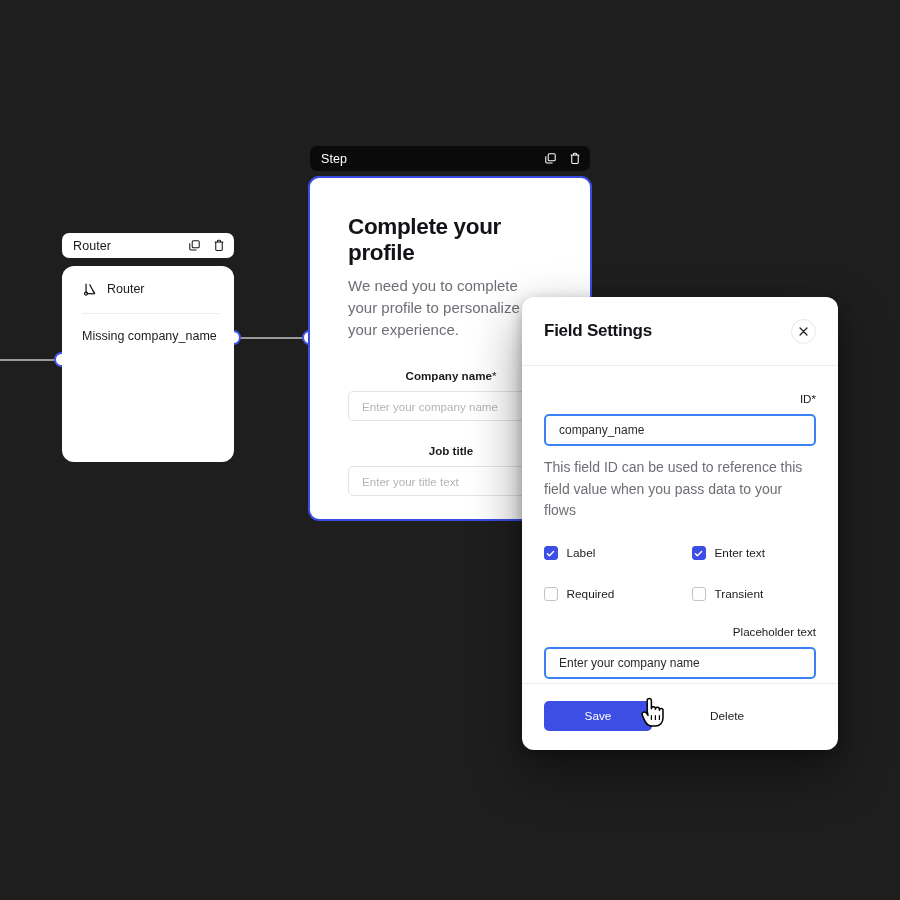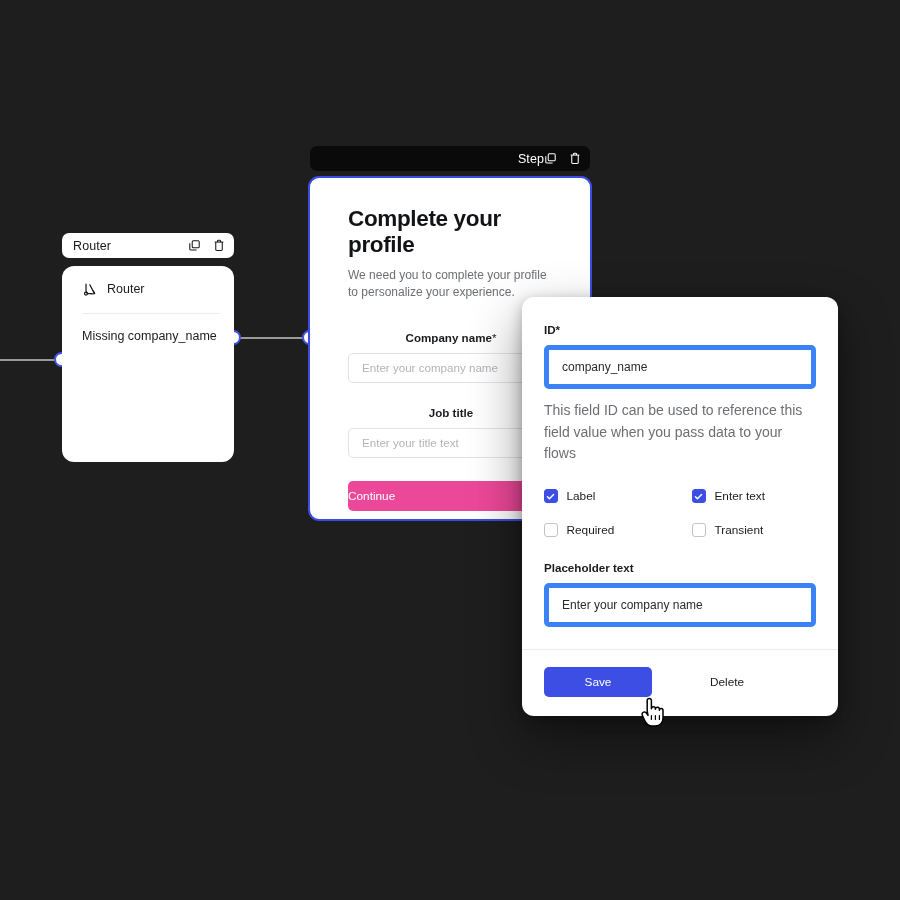--- a/index.html
+++ b/index.html
@@ -47,26 +47,26 @@
     content:"";position:absolute;left:20px;right:14px;top:0;height:1px;background:#ececec;
   }
   .router-row.head{font-weight:400;}
   .router-icon{width:15px;height:15px;flex:none;display:block;}
 
   
   .step-card{
     position:absolute;background:#ffffff;border:2px solid #3a4ce4;
     border-radius:11px;box-sizing:border-box;overflow:hidden;
   }
-  .step-inner{padding:28px 36px 0 38px;}
+  .step-inner{padding:36px 36px 0 38px;}
   .step-title{
     font-size:22.5px;font-weight:700;color:#121316;letter-spacing:-.35px;margin:0 0 9px;
   }
   .step-sub{
-    font-size:12px;line-height:1.45;color:#6d6f75;margin:0 0 29px;max-width:200px;
+    font-size:15px;line-height:1.45;color:#6d6f75;margin:0 0 29px;max-width:200px;
   }
   .field-label{
     font-size:11.6px;font-weight:700;color:#1a1b1e;margin:0 0 9px;text-align:center;
   }
   .field-label .req{font-weight:400;color:#1a1b1e;}
   .text-input{
     height:30px;border:1px solid #e3e3e5;border-radius:5px;
     display:flex;align-items:center;padding:0 13px;
     font-size:11.6px;color:#b3b4b9;background:#fff;box-sizing:border-box;
     margin-bottom:23px;
@@ -86,42 +86,42 @@
   .panel-head{
     height:68px;display:flex;align-items:center;
     padding:0 22px 0 22px;border-bottom:1px solid #ececec;
   }
   .panel-title{flex:1;font-size:17px;font-weight:700;color:#121316;letter-spacing:-.25px;}
   .close-btn{
     width:23px;height:23px;border-radius:50%;border:1px solid #e7e7e9;
     display:flex;align-items:center;justify-content:center;background:#fff;
   }
   .panel-body{padding:26px 22px 0 22px;}
-  .p-label{font-size:11.6px;font-weight:700;color:#1a1b1e;margin:0 0 9px;}
+  .p-label{font-size:11.6px;font-weight:400;color:#1a1b1e;margin:0 0 9px;text-align:right;}
   .p-input{
-    height:44px;border:5px solid #3b82f6;border-radius:5px;
+    height:32px;border:2px solid #3b82f6;border-radius:5px;
     display:flex;align-items:center;padding:0 13px;
     font-size:12px;color:#2a2b2e;background:#fff;box-sizing:border-box;
   }
   .p-hint{
     font-size:14px;line-height:1.55;color:#6d6f75;margin:11px 0 0;
   }
   .check-grid{
-    display:grid;grid-template-columns:148px 1fr;row-gap:20px;margin:24px 0 0;
+    display:grid;grid-template-columns:148px 1fr;row-gap:27px;margin:24px 0 0;
   }
   .check{display:flex;align-items:center;gap:9px;font-size:11.8px;color:#1a1b1e;}
   .box{
     width:13.5px;height:13.5px;border-radius:3px;box-sizing:border-box;flex:none;
     border:1.5px solid #c2c3c8;background:#fff;
     display:flex;align-items:center;justify-content:center;
   }
   .box.on{background:#3c4ee3;border-color:#3c4ee3;}
   .box svg{display:block;}
   .panel-foot{
-    margin-top:22px;border-top:1px solid #ececec;
+    margin-top:4px;border-top:1px solid #ececec;
     padding:17px 22px 19px 22px;display:flex;align-items:center;gap:0;
   }
   .save-btn{
     width:108px;height:30px;background:#3c4ee3;border-radius:5px;color:#fff;
     display:flex;align-items:center;justify-content:center;font-size:11.8px;
   }
   .delete-btn{
     margin-left:58px;font-size:11.8px;color:#1a1b1e;
   }
 
@@ -169,21 +169,21 @@
           <path d="M13.3 12.2L8.4 3.1"></path>
         </svg>
       </span>
       <span>Router</span>
     </div>
     <div class="router-row">
       <span>Missing company_name</span>
     </div>
   </div>
 
-  <div class="node-header header-dark" style="left:310px; top:146px; width:280px;text-align:right;">
+  <div class="node-header header-dark" style="left:310px; top:146px; width:280px;">
     <span class="title">Step</span>
     <span class="hdr-icons">
       <span>
         <svg width="13" height="13" viewBox="0 0 16 16" fill="none" stroke="#ffffff" stroke-width="1.3">
           <rect x="5.2" y="2.2" width="8.6" height="8.6" rx="1.4"></rect>
           <path d="M10.6 13.6H3.6a1.4 1.4 0 0 1-1.4-1.4V5.2"></path>
         </svg>
       </span>
       <span>
         <svg width="12" height="13" viewBox="0 0 14 16" fill="none" stroke="#ffffff" stroke-width="1.3">
@@ -214,20 +214,28 @@
         <span>Enter your title text</span>
       </div>
 
       <div class="continue-btn">
         <span>Continue</span>
       </div>
     </div>
   </div>
 
   <div class="panel" style="left:522px; top:297px; width:316px;">
+    <div class="panel-head">
+      <span class="panel-title">Field Settings</span>
+      <span class="close-btn">
+        <svg width="9" height="9" viewBox="0 0 10 10" fill="none" stroke="#26272b" stroke-width="1.5" stroke-linecap="round">
+          <path d="M1.2 1.2l7.6 7.6M8.8 1.2L1.2 8.8"></path>
+        </svg>
+      </span>
+    </div>
 
     <div class="panel-body">
       <div class="p-label">
         <span>ID</span><span>*</span>
       </div>
       <div class="p-input">
         <span>company_name</span>
       </div>
       <p class="p-hint">This field ID can be used to reference this field value when you pass data to your flows</p>
 

